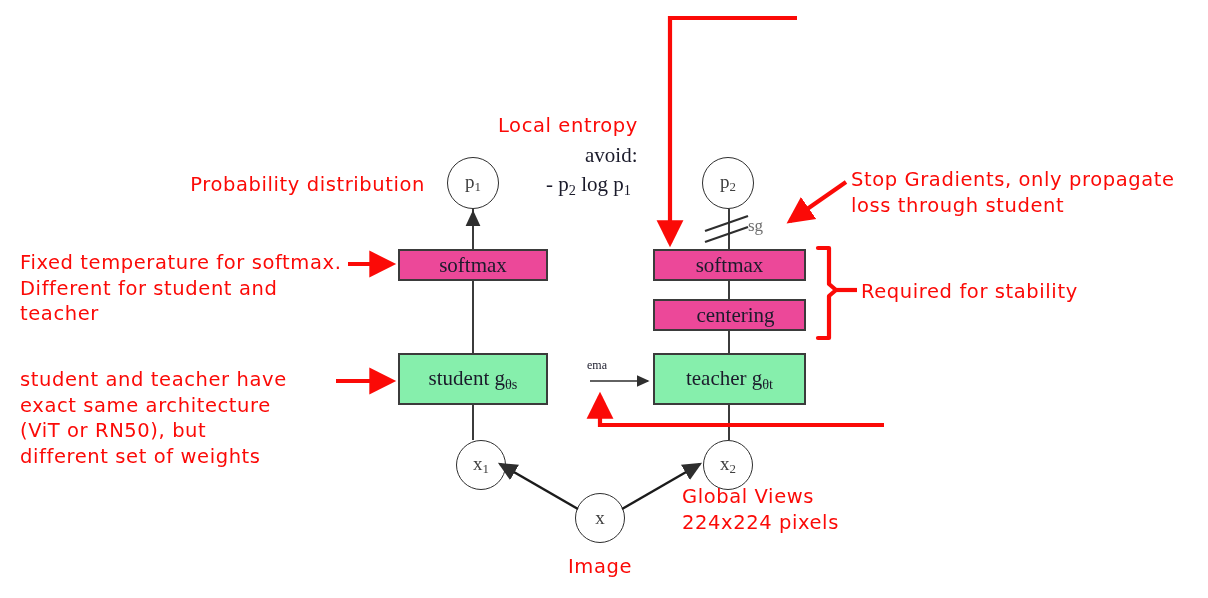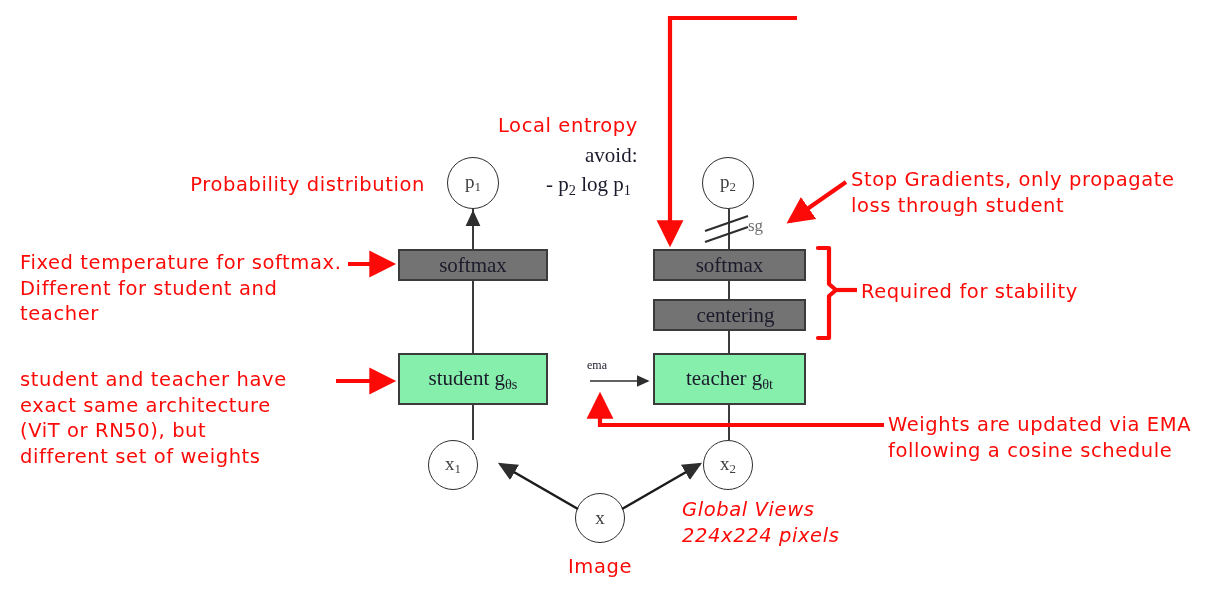--- a/index.html
+++ b/index.html
@@ -36,21 +36,21 @@
     position: absolute;
     color: #1b1b2b;
     font-family: "Liberation Serif", "DejaVu Serif", serif;
     white-space: pre;
   }
 
   
   .box {
     position: absolute;
     border: 2px solid #3b3b3b;
-    background: #737373;
+    background: #ec4899;
     box-sizing: border-box;
     display: flex;
     align-items: center;
     justify-content: center;
     color: #1b1b2b;
     font-family: "Liberation Serif", "DejaVu Serif", serif;
     font-size: 21px;
   }
   .box.grey { background: #86efac; }
 
@@ -122,21 +122,21 @@
   </div>
 
   <div class="node" style="left:447px; top:157px; width:52px; height:52px;">
     <span>p<sub>1</sub></span>
   </div>
 
   <div class="node" style="left:702px; top:157px; width:52px; height:52px;">
     <span>p<sub>2</sub></span>
   </div>
 
-  <div class="node" style="left:428px; top:440px; width:50px; height:50px;">
+  <div class="node" style="left:456px; top:440px; width:50px; height:50px;">
     <span>x<sub>1</sub></span>
   </div>
 
   <div class="node" style="left:703px; top:440px; width:50px; height:50px;">
     <span>x<sub>2</sub></span>
   </div>
 
   <div class="node" style="left:575px; top:493px; width:50px; height:50px;">
     <span>x</span>
   </div>
@@ -161,25 +161,23 @@
 Different for student and
 teacher</div>
 
   <div class="anno" style="left:861px; top:279px; width:260px;">Required for stability</div>
 
   <div class="anno" style="left:20px; top:367px; width:370px;">student and teacher have
 exact same architecture
 (ViT or RN50), but
 different set of weights</div>
 
-  <div class="anno" style="left:888px; top:412px; width:320px;">Weights are updated via EMA
-following a cosine schedule</div>
-
-
-  <div class="anno" style="left:682px; top:497px; width:200px;font-style:italic;">Global Views
+
+
+  <div class="anno" style="left:682px; top:484px; width:200px;">Global Views
 224x224 pixels</div>
 
   <div class="anno" style="left:564px; top:554px; width:72px; text-align:center;">Image</div>
 
   <svg id="overlay" viewBox="0 0 1208 598">
     <defs>
       <marker id="blkArrow" markerWidth="9" markerHeight="9" refX="7" refY="4.5" orient="auto">
         <path d="M0,0.8 L8,4.5 L0,8.2 z" fill="#2e2e2e"></path>
       </marker>
       <marker id="redArrow" markerWidth="7" markerHeight="7" refX="5.4" refY="3.5" orient="auto">

